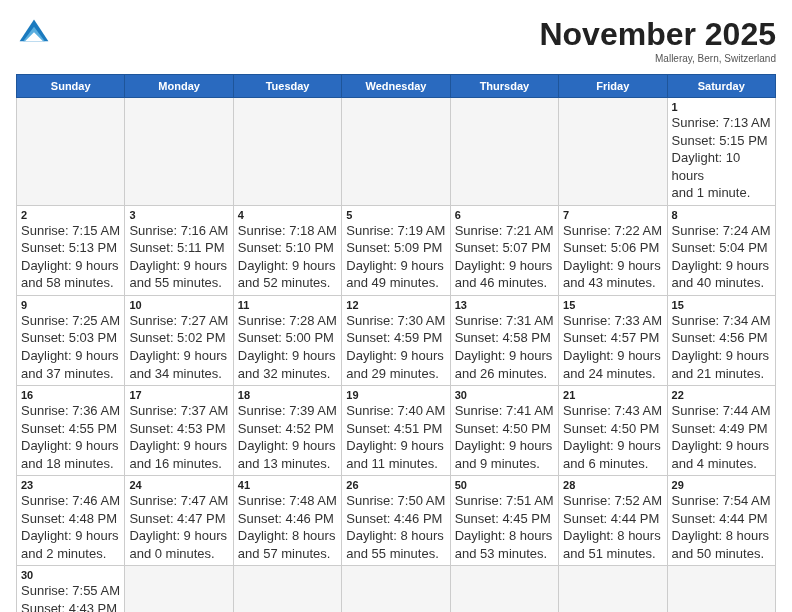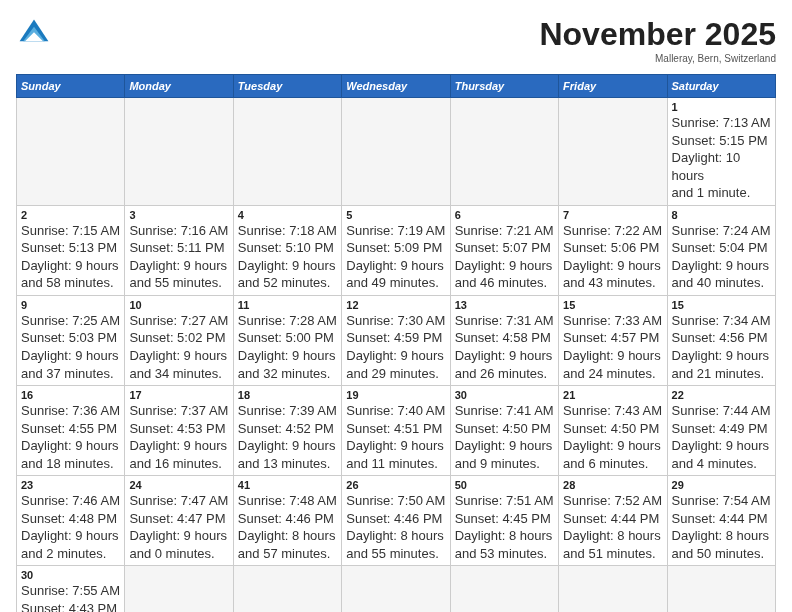--- a/index.html
+++ b/index.html
@@ -60,23 +60,22 @@
       border-collapse: collapse;
       width: 100%;
       table-layout: fixed;
     }
     .calendar th {
       background: #2a6abf;
       color: #fff;
       font-size: 11px;
       font-weight: bold;
       padding: 5px 4px;
-      text-align: left;
+      text-align: center;
       border: 1px solid #1e559a;
-      font-style: italic;
     }
     .calendar td {
       vertical-align: top;
       border: 1px solid #ccc;
       padding: 3px 4px;
       font-size: 9px;
       color: #333;
       height: 72px;
       width: 14.28%;
     }

